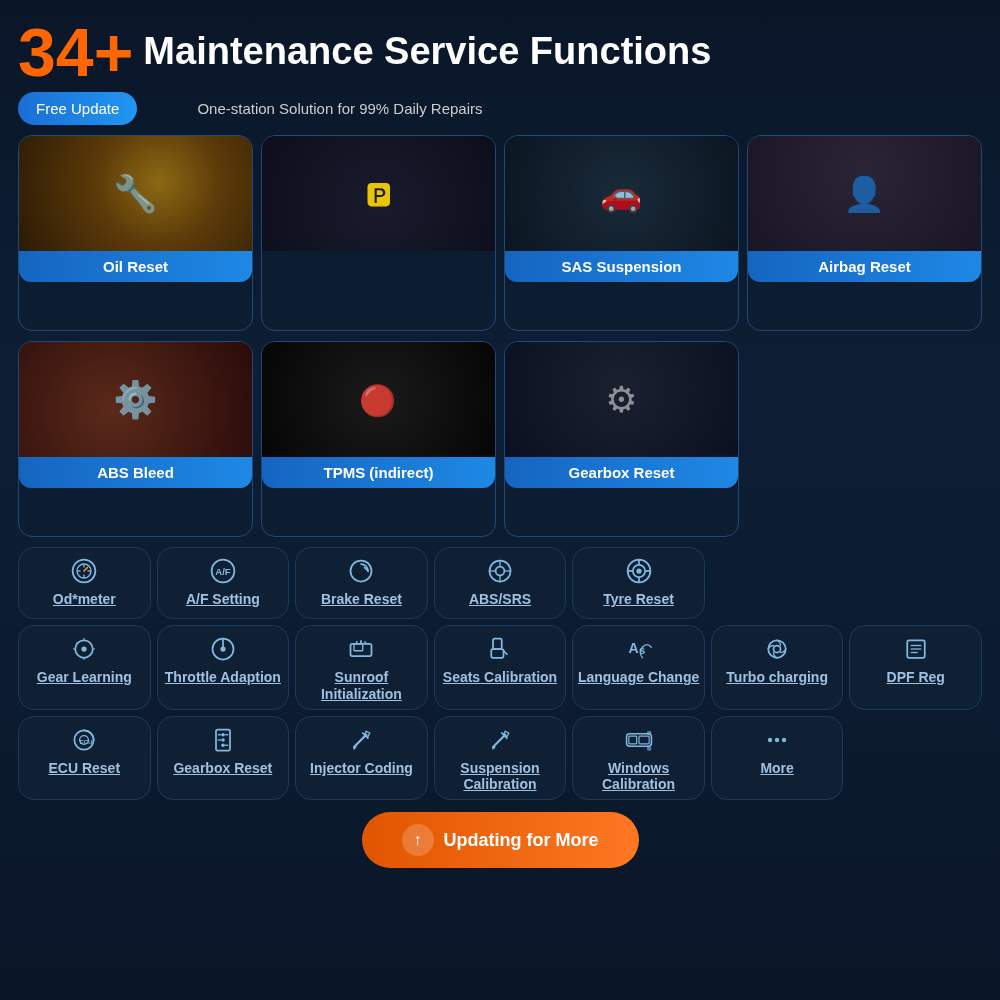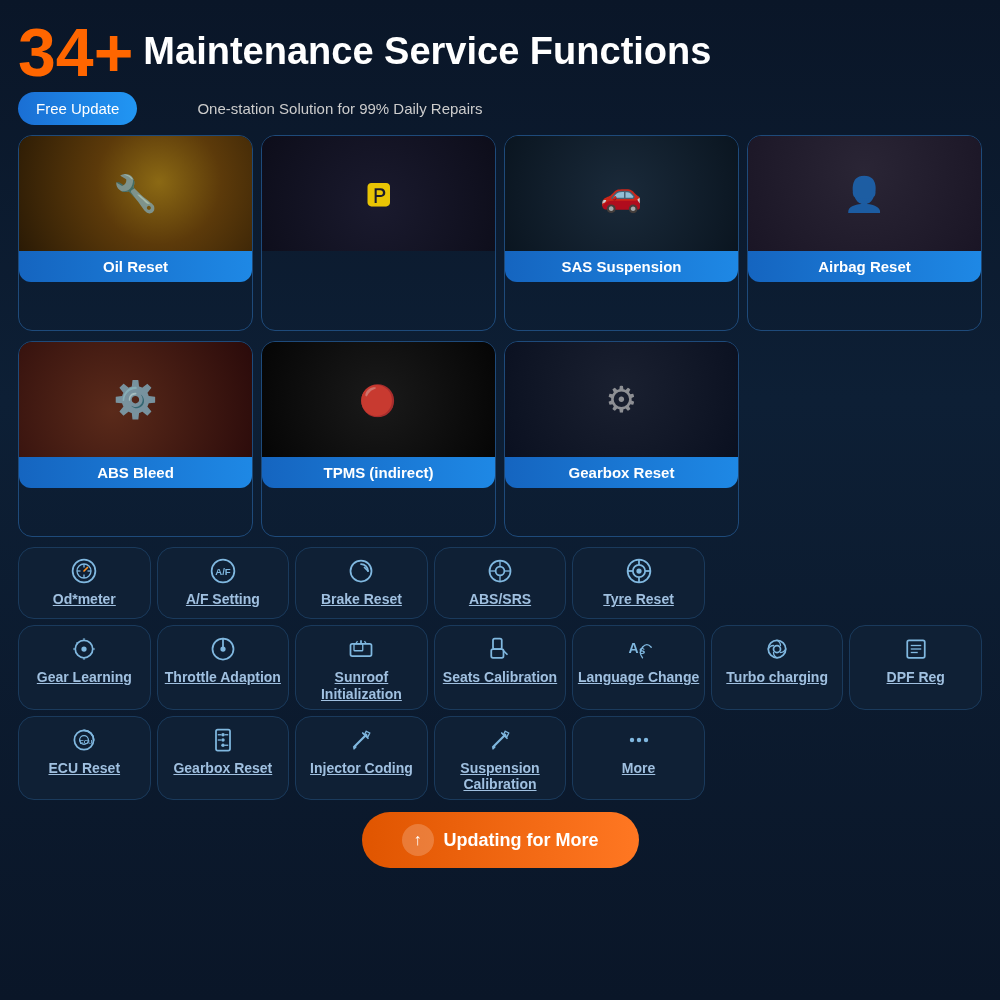--- a/index.html
+++ b/index.html
@@ -509,20 +509,32 @@
     <line x1="8" y1="24" x2="22" y2="10" stroke="#80b8e0" stroke-width="2.5" stroke-linecap="round"></line>
     <line x1="18" y1="8" x2="24" y2="14" stroke="#80b8e0" stroke-width="2" stroke-linecap="round"></line>
     <polygon points="22,6 26,8 24,12 20,10" stroke="#80b8e0" stroke-width="1.5" fill="none"></polygon>
     <line x1="8" y1="26" x2="10" y2="24" stroke="#80b8e0" stroke-width="2" stroke-linecap="round"></line>
   </svg>
           </div>
           <div class="icon-label">Suspension Calibration</div>
         </div>
         <div class="icon-item">
           <div class="icon-symbol">
+            <svg viewBox="0 0 36 28" width="28" height="22" fill="none">
+    <rect x="2" y="6" width="32" height="16" rx="4" stroke="#80b8e0" stroke-width="2"></rect>
+    <rect x="5" y="9" width="10" height="10" rx="1" stroke="#80b8e0" stroke-width="1.5"></rect>
+    <rect x="18" y="9" width="13" height="10" rx="1" stroke="#80b8e0" stroke-width="1.5"></rect>
+    <circle cx="31" cy="5" r="3" fill="#80b8e0" opacity="0.6"></circle>
+    <circle cx="31" cy="25" r="3" fill="#80b8e0" opacity="0.6"></circle>
+  </svg>
+          </div>
+          <div class="icon-label">Windows Calibration</div>
+        </div>
+        <div class="icon-item">
+          <div class="icon-symbol">
             <svg viewBox="0 0 32 32" width="28" height="28" fill="none">
     <circle cx="8" cy="16" r="2.5" fill="#80b8e0"></circle>
     <circle cx="16" cy="16" r="2.5" fill="#80b8e0"></circle>
     <circle cx="24" cy="16" r="2.5" fill="#80b8e0"></circle>
   </svg>
           </div>
           <div class="icon-label">More</div>
         </div>
       </div>
     </div>

